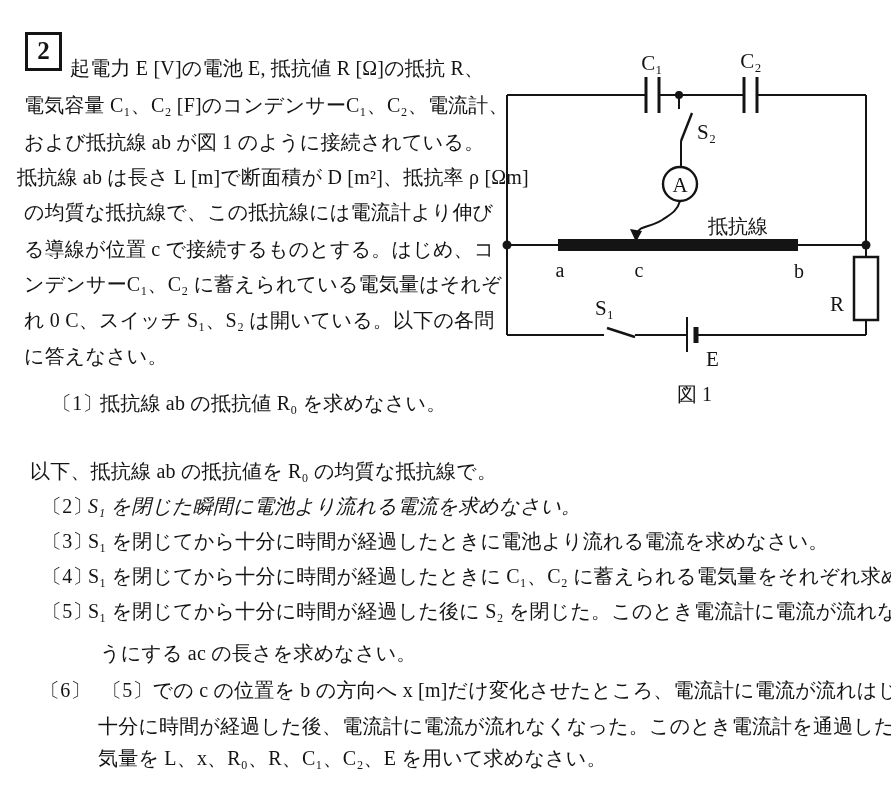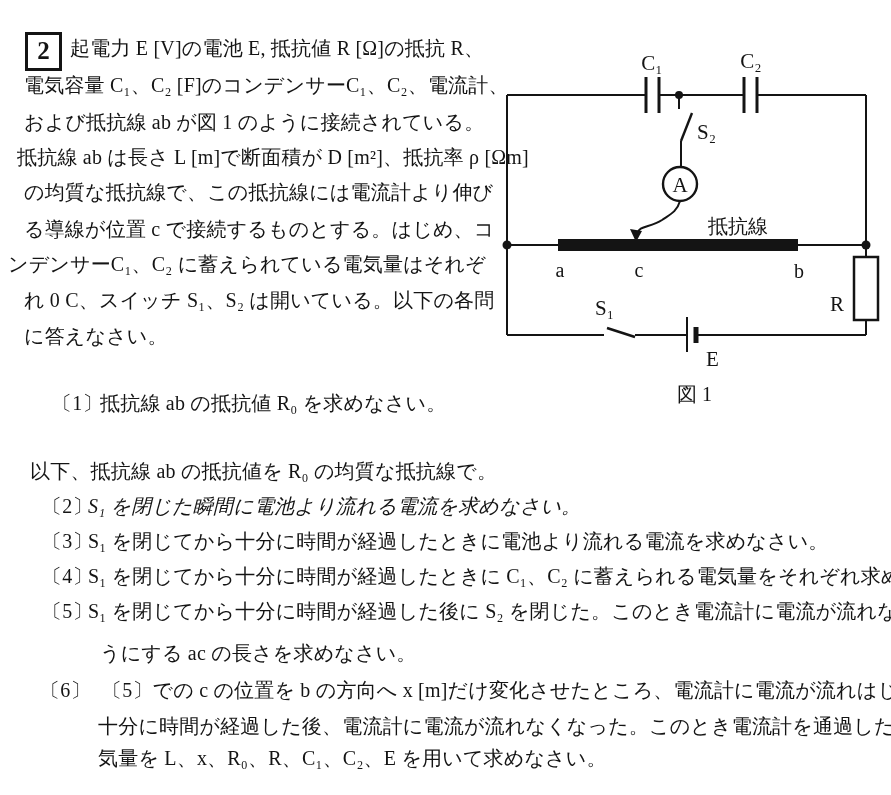--- a/index.html
+++ b/index.html
@@ -2,42 +2,42 @@
 <html><head>
 <meta charset="utf-8">
 <style>
   html,body{margin:0;padding:0;}
   body{
     width:891px;height:795px;position:relative;background:#ffffff;
     font-family:"Liberation Serif","DejaVu Serif",serif;color:#141414;
     overflow:hidden;
   }
   .abs{position:absolute;white-space:nowrap;}
-  .stline{font-size:20px;letter-spacing:0.2px;}
+  .stline{font-size:20px;letter-spacing:0.2px;margin-top:20px;}
   .problem-box{
     position:absolute;left:25px;top:32px;width:31px;height:33px;
     border:3px solid #141414;text-align:center;font-size:25px;
     line-height:32px;font-weight:bold;
   }
   .qlabel{display:inline-block;}
   .qrow{font-size:20px;letter-spacing:0.2px;}
   svg text{font-family:"Liberation Serif","DejaVu Serif",serif;fill:#141414;}
 </style>
 </head>
 <body>
 
 <div class="problem-box">2</div>
 
 <div class="abs stline" style="left:70px;top:35px">起電力 E [V]の電池 E, 抵抗値 R [Ω]の抵抗 R、</div>
 <div class="abs stline" style="left:24px;top:72px">電気容量 C₁、C₂ [F]のコンデンサーC₁、C₂、電流計、</div>
 <div class="abs stline" style="left:24px;top:109px">および抵抗線 ab が図 1 のように接続されている。</div>
 <div class="abs stline" style="left:17px;top:144px">抵抗線 ab は長さ L [m]で断面積が D [m²]、抵抗率 ρ [Ωm]</div>
 <div class="abs stline" style="left:24px;top:179px">の均質な抵抗線で、この抵抗線には電流計より伸び</div>
 <div class="abs stline" style="left:24px;top:216px">る導線が位置 c で接続するものとする。はじめ、コ</div>
-<div class="abs stline" style="left:8px;top:251px">ンデンサーC₁、C₂ に蓄えられている電気量はそれぞ</div>
+<div class="abs stline" style="left:24px;top:251px">ンデンサーC₁、C₂ に蓄えられている電気量はそれぞ</div>
 <div class="abs stline" style="left:24px;top:287px">れ 0 C、スイッチ S₁、S₂ は開いている。以下の各問</div>
 <div class="abs stline" style="left:24px;top:323px">に答えなさい。</div>
 
 <div class="abs qrow" style="left:52px;top:390px">
   <span class="qlabel">〔1〕</span>
   <span style="position:absolute;left:48px;">抵抗線 ab の抵抗値 R₀ を求めなさい。</span>
 </div>
 
 <div class="abs qrow" style="left:30px;top:458px">以下、抵抗線 ab の抵抗値を R₀ の均質な抵抗線で。</div>
 

